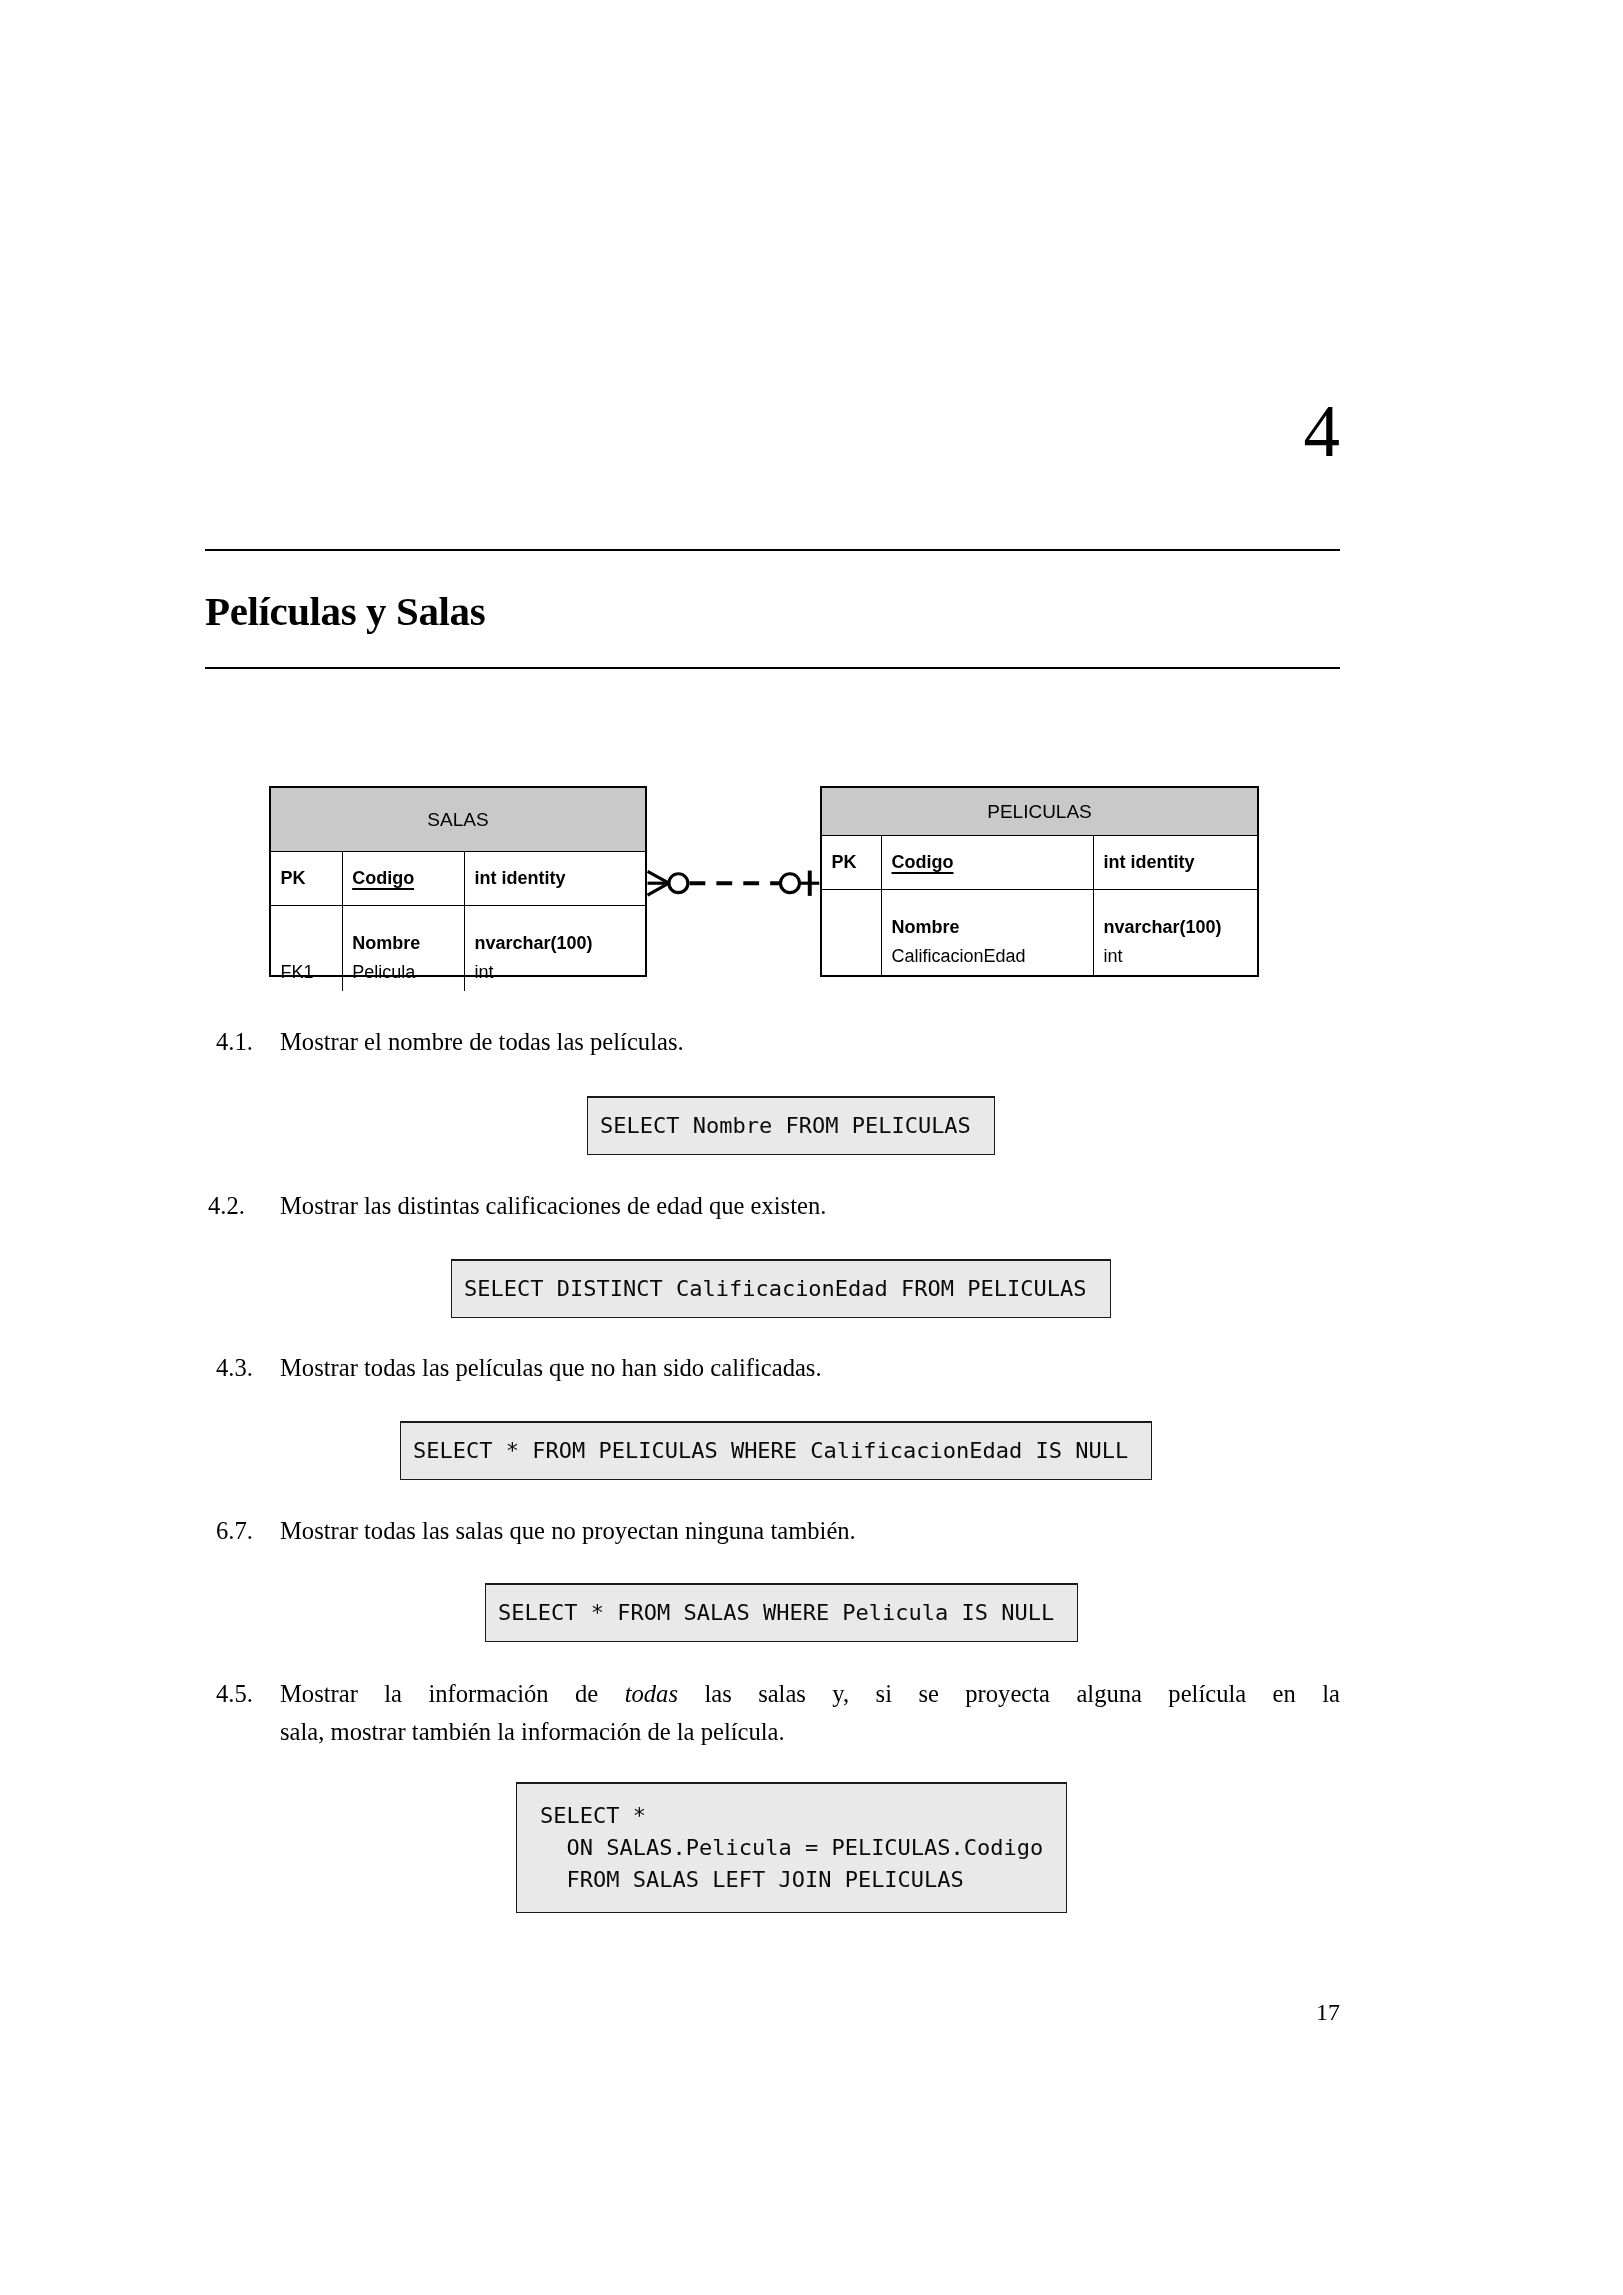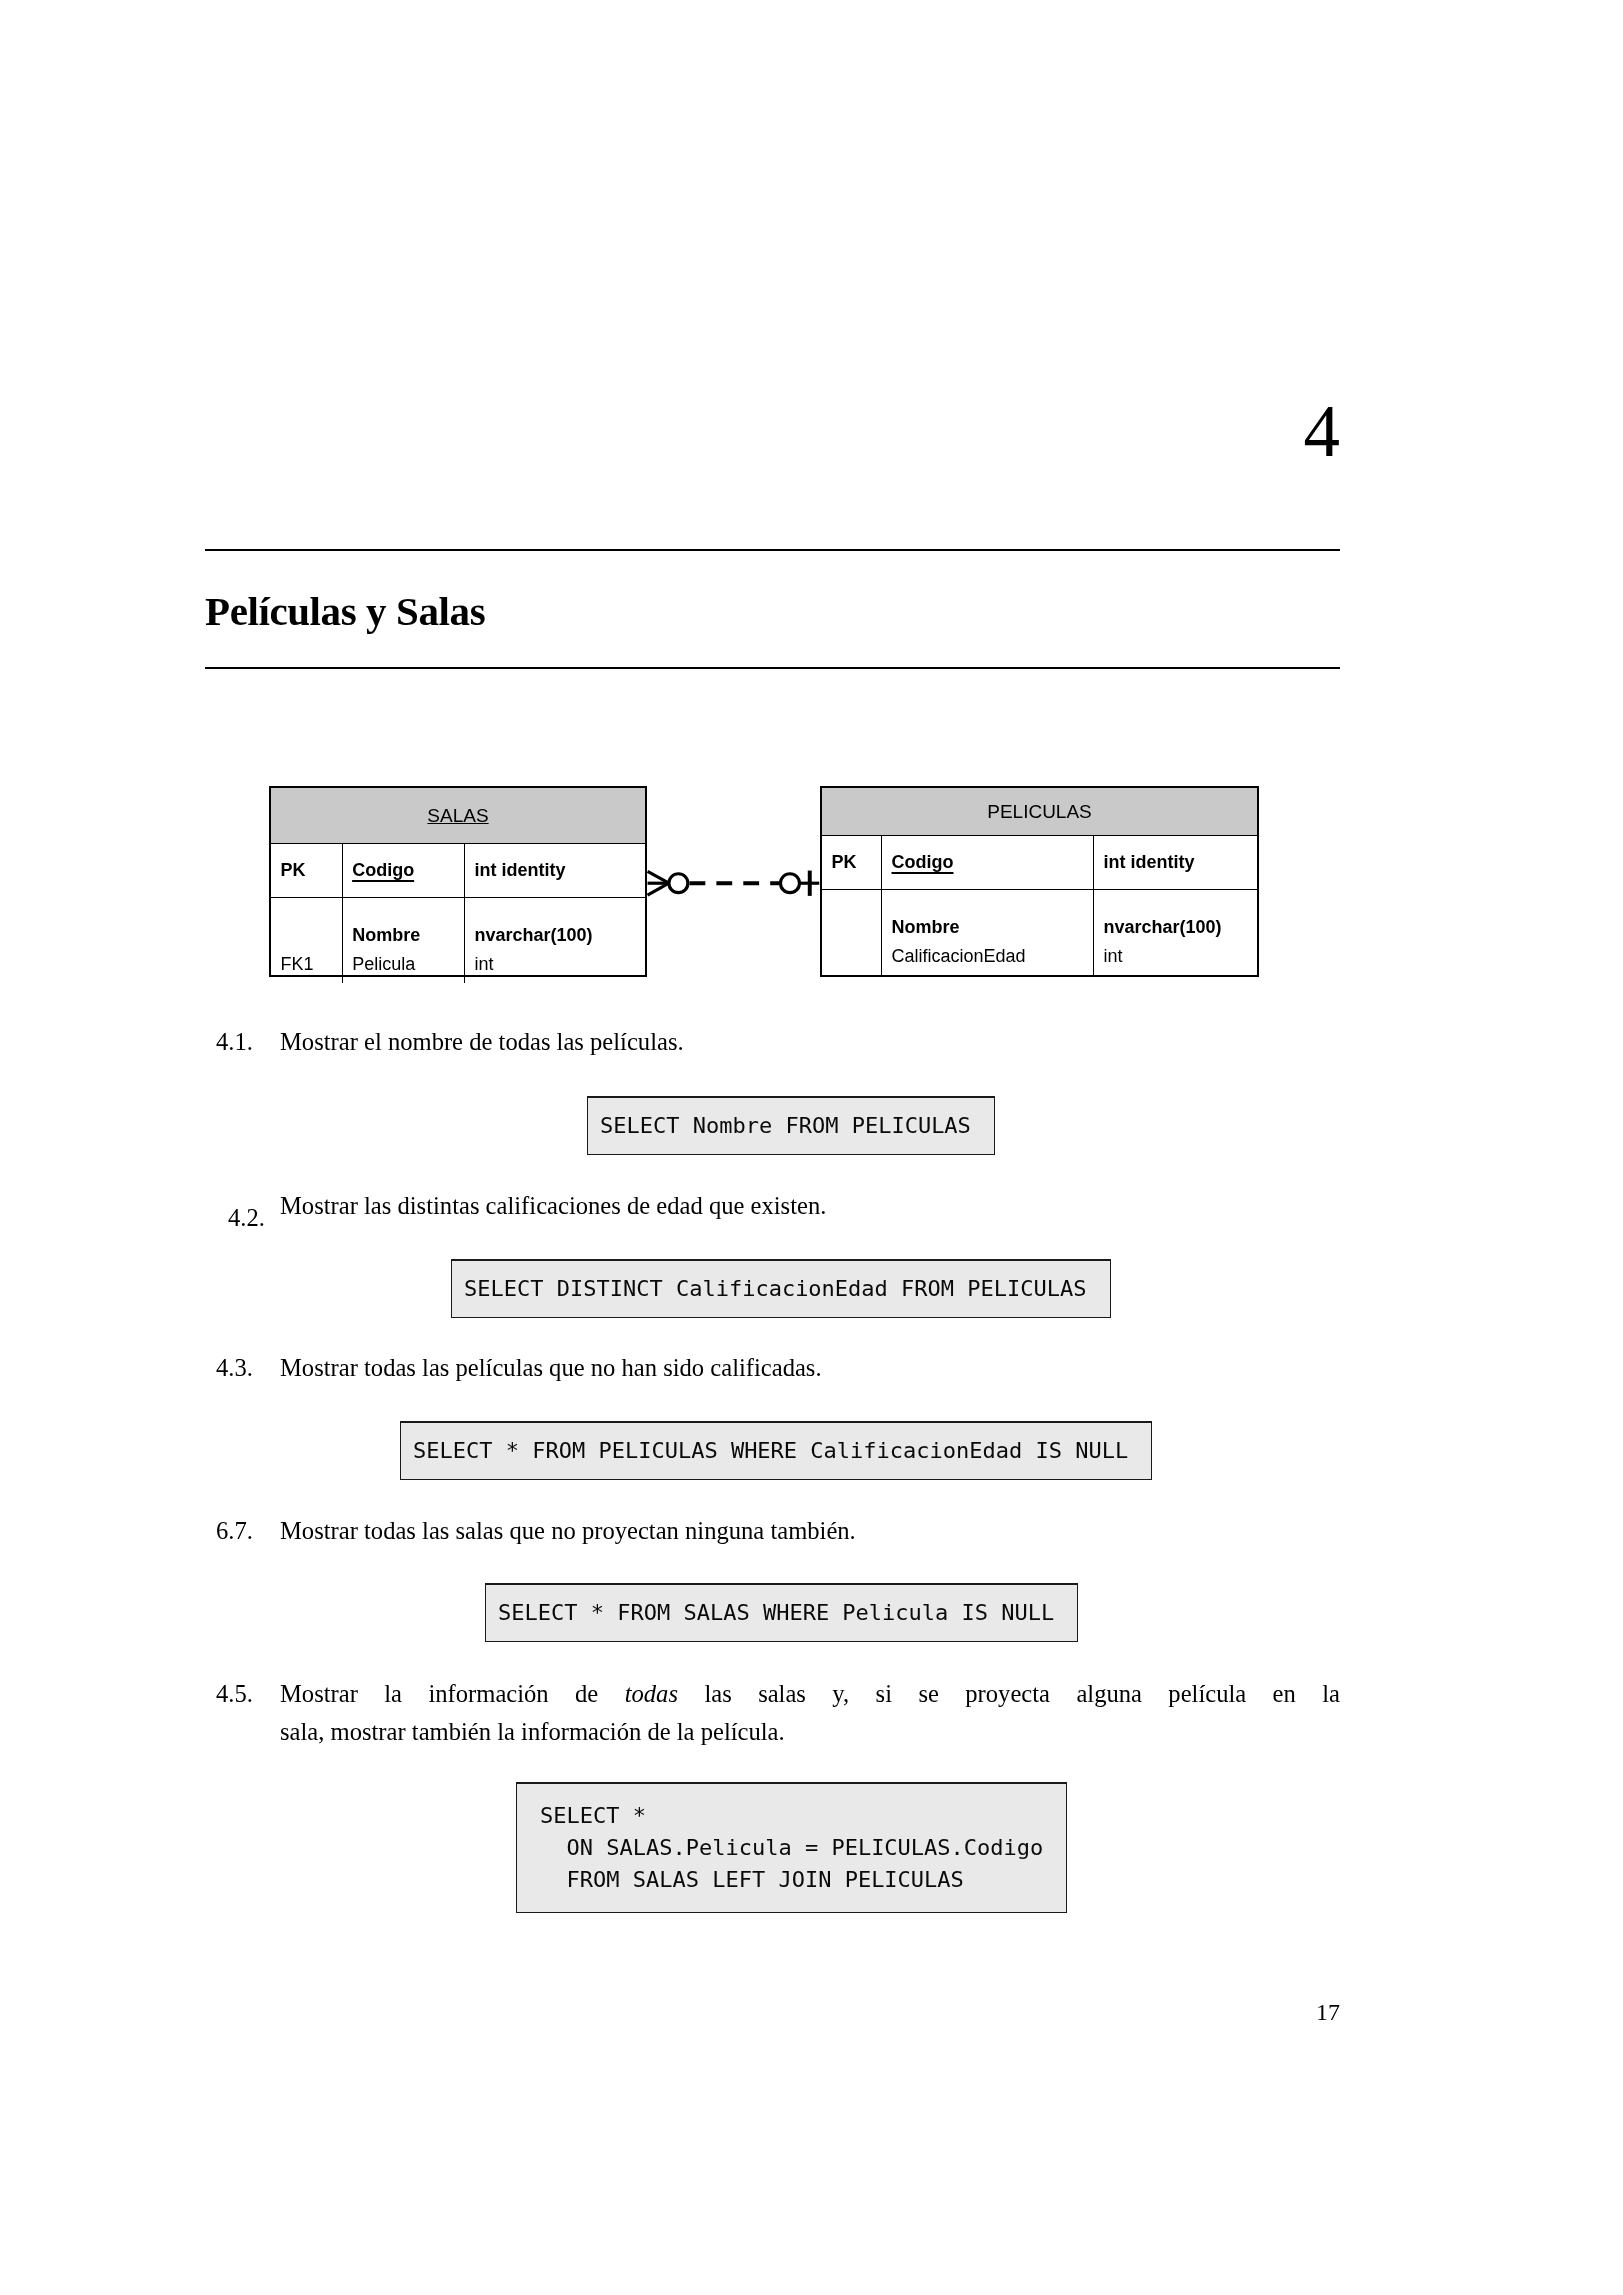--- a/index.html
+++ b/index.html
@@ -45,21 +45,21 @@
 </head>
 <body>
 
 <div class="abs chapter-num">4</div>
 
 <div class="abs rule rule1"></div>
 <div class="abs section-title">Películas y Salas</div>
 <div class="abs rule rule2"></div>
 
 <div class="abs er-table" style="left:269px;top:786px;width:378px;height:191px;">
-  <div class="er-head" style="height:56px;text-decoration:underline;">
+  <div class="er-head" style="height:64px;">
     <span>SALAS</span>
   </div>
   <div class="er-row er-row1" style="height:54px;">
     <div class="er-cell" style="width:72px;">
         <span>PK</span>
       </div>
     <div class="er-cell" style="width:123px;">
         <span class="u">Codigo</span>
       </div>
     <div class="er-cell" style="width:181px;">
@@ -126,21 +126,21 @@
 
   <line x1="212" y1="13" x2="212" y2="45" stroke="#000" stroke-width="5"></line>
 </svg>
 
 <div class="abs ex-num" style="left:216px;top:1023px;">4.1.</div>
 <div class="abs ex-text" style="left:280px;top:1023px;">Mostrar el nombre de todas las películas.</div>
 <div class="abs sqlbox h1line" style="left:587px;top:1096px;">
   <span class="line">SELECT Nombre FROM PELICULAS</span>
 </div>
 
-<div class="abs ex-num" style="left:228px;top:1187px;margin-top:12px;">4.2.</div>
+<div class="abs ex-num" style="left:208px;top:1187px;">4.2.</div>
 <div class="abs ex-text" style="left:280px;top:1187px;">Mostrar las distintas calificaciones de edad que existen.</div>
 <div class="abs sqlbox h1line" style="left:451px;top:1259px;">
   <span class="line">SELECT DISTINCT CalificacionEdad FROM PELICULAS</span>
 </div>
 
 <div class="abs ex-num" style="left:216px;top:1349px;">4.3.</div>
 <div class="abs ex-text" style="left:280px;top:1349px;">Mostrar todas las películas que no han sido calificadas.</div>
 <div class="abs sqlbox h1line" style="left:400px;top:1421px;">
   <span class="line">SELECT * FROM PELICULAS WHERE CalificacionEdad IS NULL</span>
 </div>

